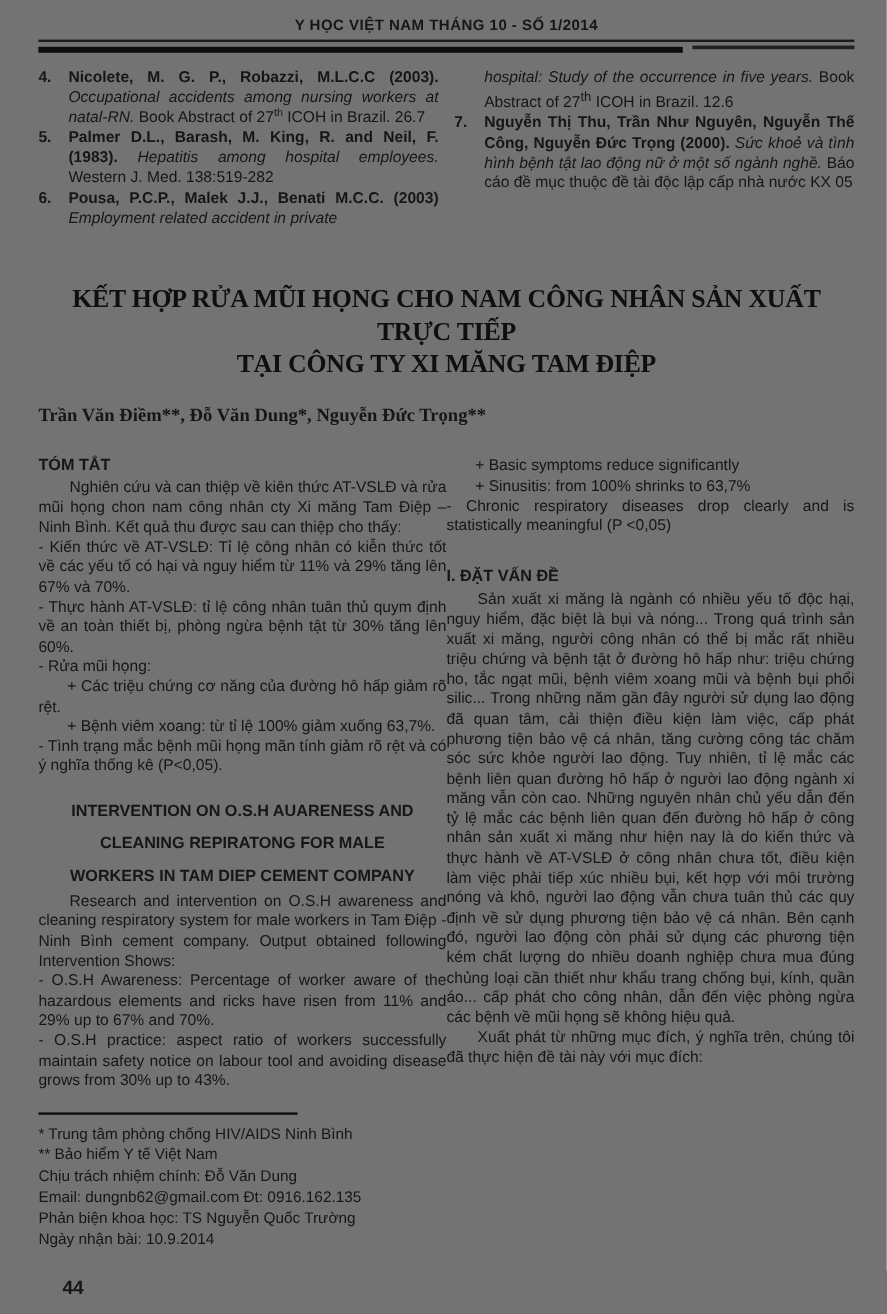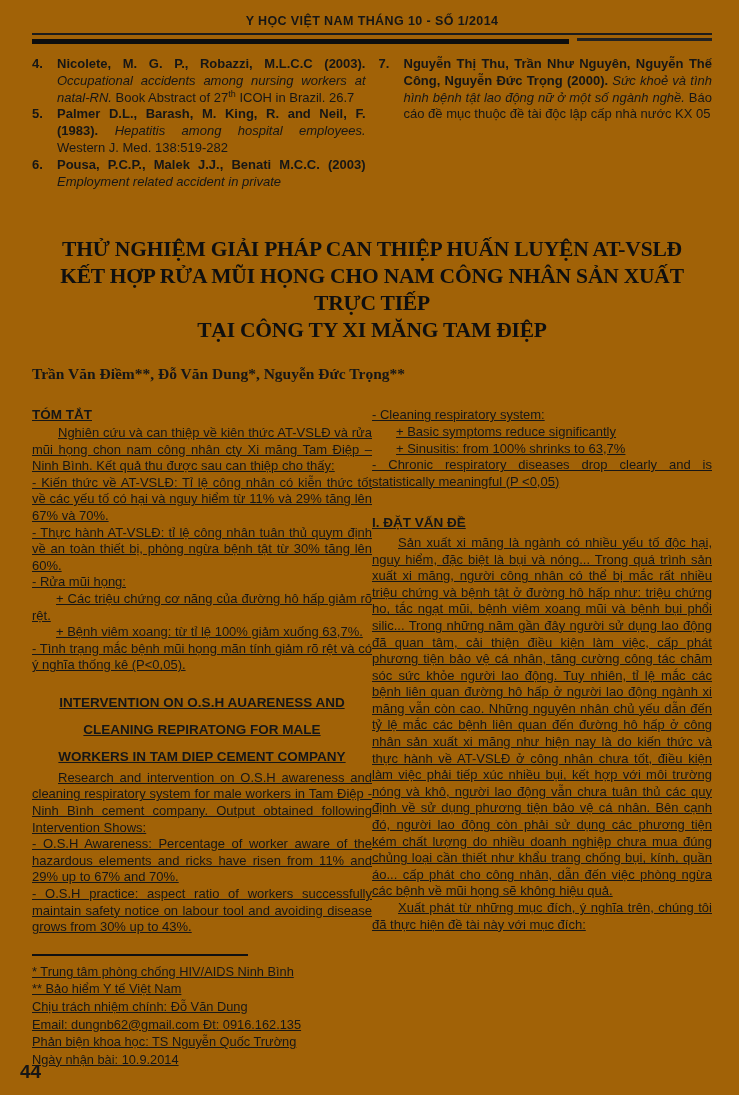--- a/index.html
+++ b/index.html
@@ -1,20 +1,20 @@
 <!DOCTYPE html>
 <html><head>
 <meta charset="utf-8">
 <style>
   html,body{margin:0;padding:0;background:#e8e8e8;}
   .page{
     position:relative;
     width:739px;height:1095px;
     margin:0 auto;
-    background:#a16207;
+    background:#737373;
     color:#161616;
     font-family:"Liberation Sans","DejaVu Sans",sans-serif;
     box-sizing:border-box;
     padding:14px 27px 0 32px;
     overflow:hidden;
   }
   
   .journal-header{
     text-align:center;
     font-weight:bold;
@@ -48,39 +48,39 @@
   }
   .authors{
     margin-top:21px;
     text-align:left;
     font-family:"Liberation Serif","DejaVu Serif",serif;
     font-weight:bold;
     font-size:15.5px;
     padding-right:2px;
   }
   
-  .body-row{display:flex;margin-top:24px;text-decoration:underline;}
+  .body-row{display:flex;margin-top:24px;}
   .body-col{flex:1;min-width:0;font-size:13px;line-height:16.6px;text-align:justify;}
   .h-section{font-size:13.5px;font-weight:bold;margin:0 0 1px 0;text-align:left;}
   .p-indent{text-indent:26px;}
   .li{text-indent:0;}
   .li-sub{text-indent:24px;}
   .summary-block{margin-top:15px;}
   .summary-title-line{
     text-align:center;font-weight:bold;font-size:13.5px;line-height:27px;
   }
   
   .footnote-block{margin-top:18px;font-size:12.8px;line-height:17.6px;text-align:left;}
   .footnote-divider{width:216px;height:2px;background:#111;margin-bottom:7px;}
   
   .intro-heading{font-size:13.5px;font-weight:bold;margin:25px 0 3px 0;text-align:left;}
   
   .page-number{
-    position:absolute;left:20px;bottom:12px;
-    font-weight:bold;font-size:19px;
+    position:absolute;left:52px;bottom:12px;
+    font-weight:bold;font-size:16px;
   }
 </style>
 </head>
 <body>
 
 <div class="page">
 
   <div class="journal-header">Y HỌC VIỆT NAM THÁNG 10 - SỐ 1/2014</div>
   <div class="rule-thin"></div>
   <div class="rule-thick">
@@ -97,29 +97,31 @@
       <div class="ref">
         <span class="ref-num">5.</span>
         <b>Palmer D.L., Barash, M. King, R. and Neil, F. (1983). </b><i>Hepatitis among hospital employees. </i><span>Western J. Med. 138:519-282</span>
       </div>
       <div class="ref">
         <span class="ref-num">6.</span>
         <b>Pousa, P.C.P., Malek J.J., Benati M.C.C. (2003) </b><i>Employment related accident in private</i>
       </div>
     </div>
     <div class="refs-col">
+      <div class="ref-cont">
+        <i>hospital: Study of the occurrence in five years. </i><span>Book Abstract of 27</span><sup class="ref" style="padding-left:0;">th</sup><span> ICOH in Brazil. 12.6</span>
+      </div>
       <div class="ref">
         <span class="ref-num">7.</span>
         <b>Nguyễn Thị Thu, Trần Như Nguyên, Nguyễn Thế Công, Nguyễn Đức Trọng (2000). </b><i>Sức khoẻ và tình hình bệnh tật lao động nữ ở một số ngành nghề. </i><span>Báo cáo đề mục thuộc đề tài độc lập cấp nhà nước KX 05</span>
       </div>
     </div>
   </div>
 
   <div class="title-block">
-    <div>THỬ NGHIỆM GIẢI PHÁP CAN THIỆP HUẤN LUYỆN AT-VSLĐ</div>
     <div>KẾT HỢP RỬA MŨI HỌNG CHO NAM CÔNG NHÂN SẢN XUẤT TRỰC TIẾP</div>
     <div>TẠI CÔNG TY XI MĂNG TAM ĐIỆP</div>
   </div>
 
   <div class="authors">Trần Văn Điềm**, Đỗ Văn Dung*, Nguyễn Đức Trọng**</div>
 
   <div class="body-row">
 
     <div class="body-col">
       <div class="h-section">TÓM TẮT</div>
@@ -145,21 +147,20 @@
         <div>* Trung tâm phòng chống HIV/AIDS Ninh Bình</div>
         <div>** Bảo hiểm Y tế Việt Nam</div>
         <div>Chịu trách nhiệm chính: Đỗ Văn Dung</div>
         <div>Email: dungnb62@gmail.com Đt: 0916.162.135</div>
         <div>Phản biện khoa học: TS Nguyễn Quốc Trường</div>
         <div>Ngày nhận bài: 10.9.2014</div>
       </div>
     </div>
 
     <div class="body-col">
-      <div class="li">- Cleaning respiratory system:</div>
       <div class="li-sub">+ Basic symptoms reduce significantly</div>
       <div class="li-sub">+ Sinusitis: from 100% shrinks to 63,7%</div>
       <div class="li">- Chronic respiratory diseases drop clearly and is statistically meaningful (P &lt;0,05)</div>
 
       <div class="intro-heading">I. ĐẶT VẤN ĐỀ</div>
       <div class="p-indent">Sản xuất xi măng là ngành có nhiều yếu tố độc hại, nguy hiểm, đặc biệt là bụi và nóng... Trong quá trình sản xuất xi măng, người công nhân có thể bị mắc rất nhiều triệu chứng và bệnh tật ở đường hô hấp như: triệu chứng ho, tắc ngạt mũi, bệnh viêm xoang mũi và bệnh bụi phổi silic... Trong những năm gần đây người sử dụng lao động đã quan tâm, cải thiện điều kiện làm việc, cấp phát phương tiện bảo vệ cá nhân, tăng cường công tác chăm sóc sức khỏe người lao động. Tuy nhiên, tỉ lệ mắc các bệnh liên quan đường hô hấp ở người lao động ngành xi măng vẫn còn cao. Những nguyên nhân chủ yếu dẫn đến tỷ lệ mắc các bệnh liên quan đến đường hô hấp ở công nhân sản xuất xi măng như hiện nay là do kiến thức và thực hành về AT-VSLĐ ở công nhân chưa tốt, điều kiện làm việc phải tiếp xúc nhiều bụi, kết hợp với môi trường nóng và khô, người lao động vẫn chưa tuân thủ các quy định về sử dụng phương tiện bảo vệ cá nhân. Bên cạnh đó, người lao động còn phải sử dụng các phương tiện kém chất lượng do nhiều doanh nghiệp chưa mua đúng chủng loại cần thiết như khẩu trang chống bụi, kính, quần áo... cấp phát cho công nhân, dẫn đến việc phòng ngừa các bệnh về mũi họng sẽ không hiệu quả.</div>
       <div class="p-indent">Xuất phát từ những mục đích, ý nghĩa trên, chúng tôi đã thực hiện đề tài này với mục đích:</div>
     </div>
   </div>
 

